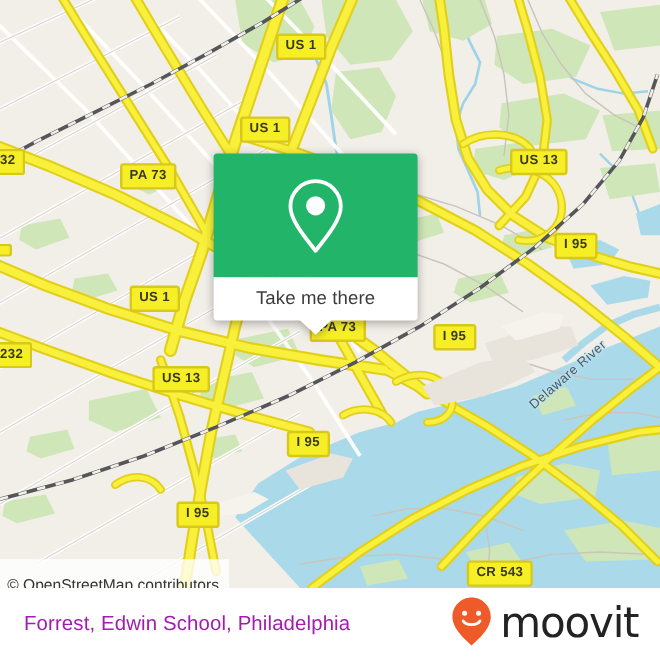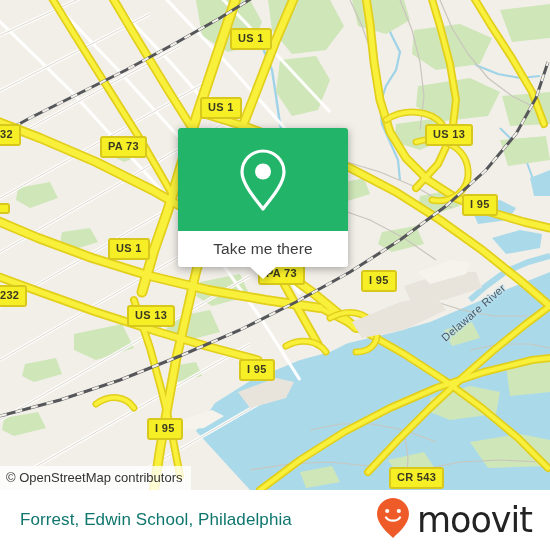--- a/index.html
+++ b/index.html
@@ -68,35 +68,35 @@
     border-left:14px solid transparent;
     border-right:14px solid transparent;
     border-top:13px solid #FFFFFF;
   }
 
   
   .osm-attr{
     position:absolute;left:0;top:466px;
     background:rgba(255,255,255,.78);
     color:#333;font-size:13px;line-height:24px;
-    padding:0 8px 0 6px;
+    padding:10px 8px 0 6px;
     white-space:nowrap;
     font-family:"Liberation Sans","DejaVu Sans",sans-serif;
   }
 
   
   .footer{
     position:absolute;left:0;top:490px;width:550px;height:60px;
     background:rgba(255,255,255,.93);
     display:flex;align-items:center;
     box-sizing:border-box;padding:0 18px 0 20px;
     overflow:hidden;
   }
   .footer-title{
-    font-size:17px;color:#0f766e;letter-spacing:.1px;flex:1 1 auto;
+    font-size:17px;color:#a21caf;letter-spacing:.1px;flex:1 1 auto;
     font-family:"Liberation Sans","DejaVu Sans",sans-serif;
   }
   .brand{display:flex;align-items:center;gap:7px;flex:0 0 auto;}
   .brand-word{
     font-size:35px;color:#232323;letter-spacing:-1px;line-height:1;
     font-family:"DejaVu Sans","Liberation Sans",sans-serif;
     font-weight:400;
   }
 </style>
 </head>

